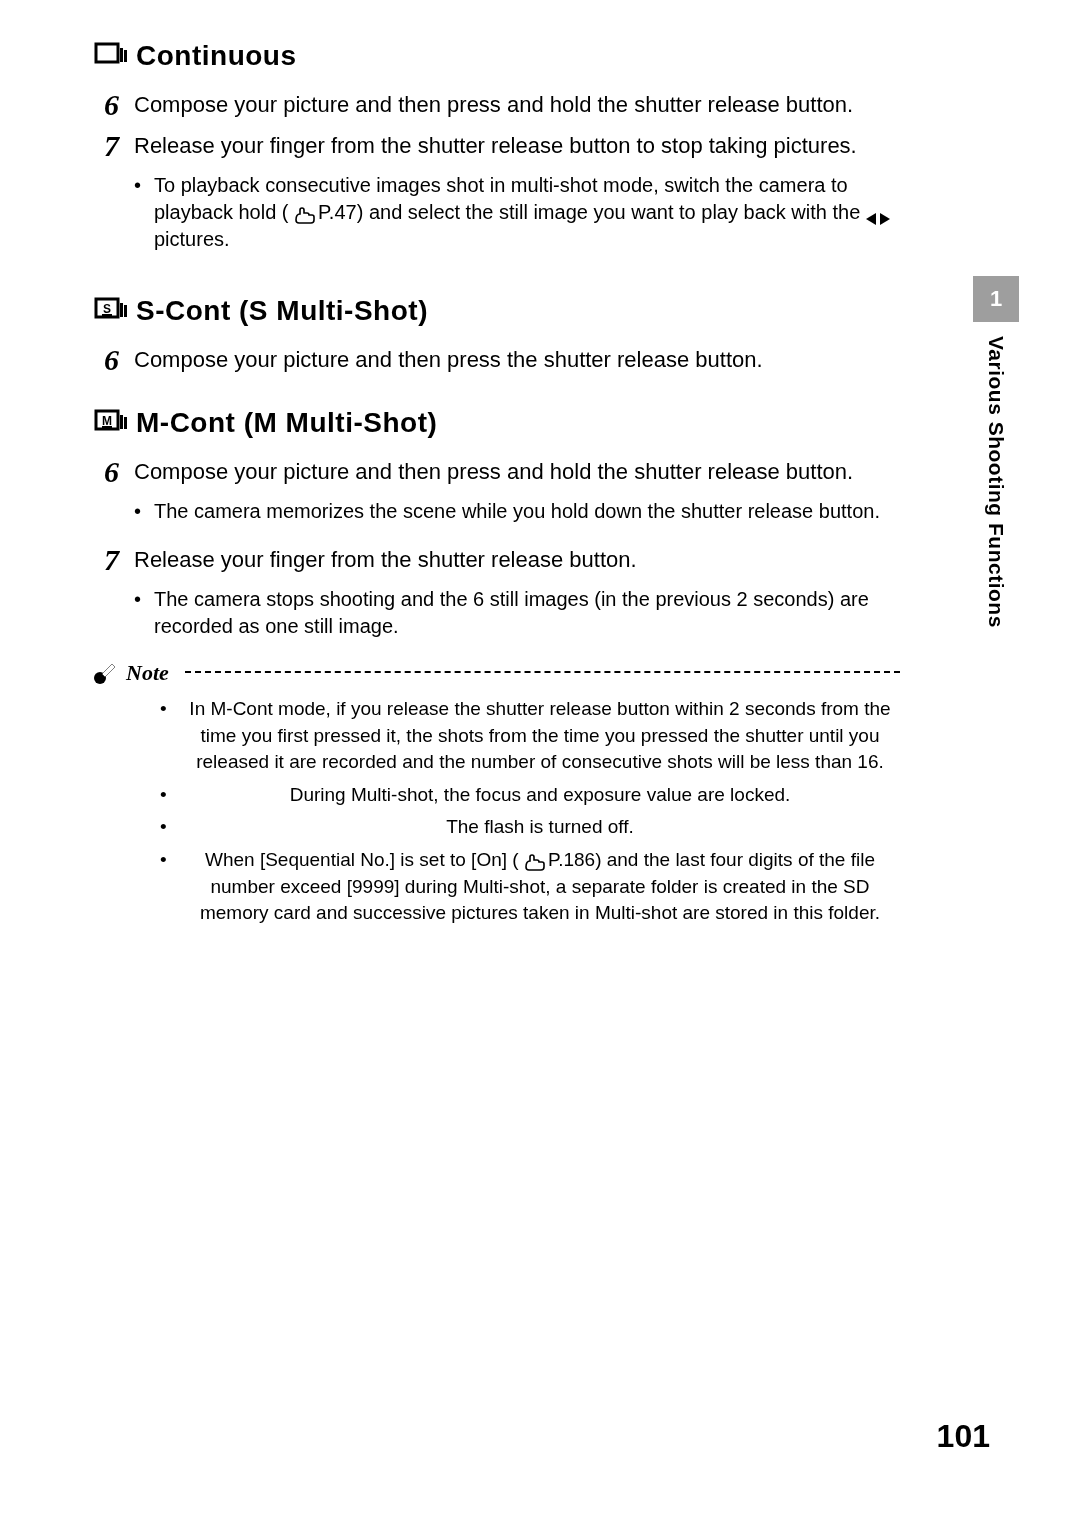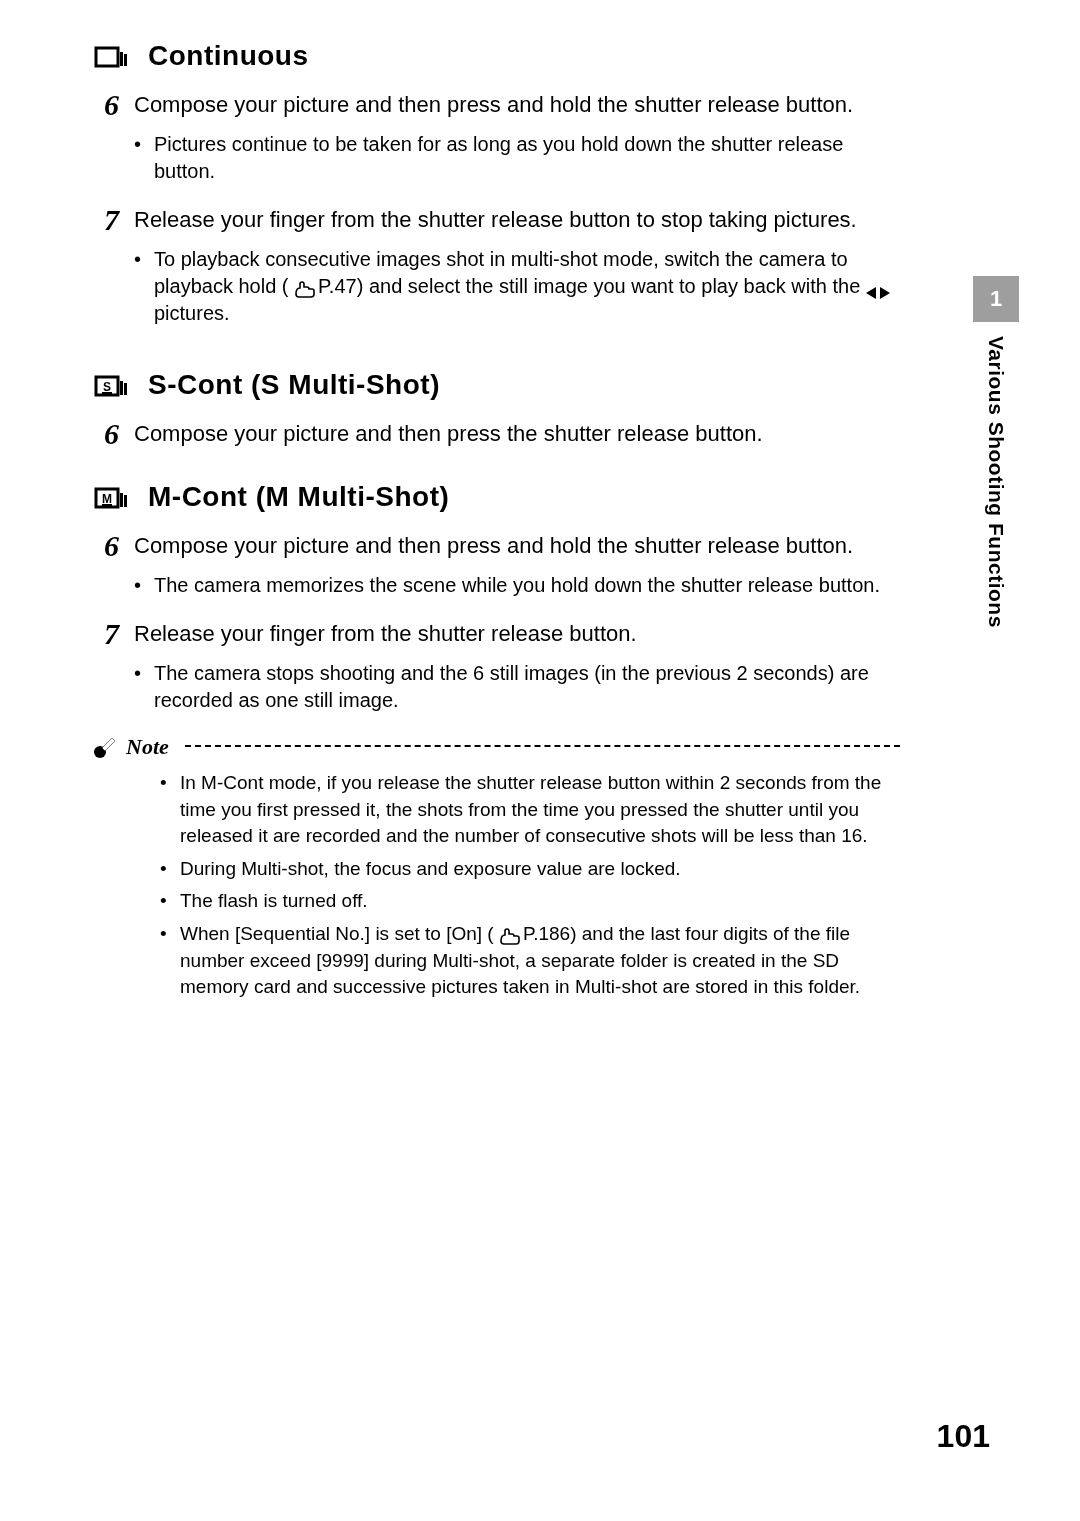--- a/index.html
+++ b/index.html
@@ -19,22 +19,22 @@
     box-sizing:border-box;
   }
   .content{
     position:absolute;
     left:var(--margin-left);
     right:180px;
     top:40px;
   }
   .section-heading{
     display:flex;
-    align-items:flex-end;
-    gap:20px;
+    align-items:flex-start;
+    gap:8px;
     margin:0 0 18px -6px;
   }
   .mode-icon{
     width:34px;height:28px;
     display:flex;align-items:center;justify-content:center;
   }
   .mode-icon svg{display:block;}
   .heading-text{
     font-family:Arial,Helvetica,sans-serif;
     font-weight:900;
@@ -86,20 +86,21 @@
     vertical-align:middle;
   }
   .arrows-icon{
     display:inline-block;
     width:24px;height:14px;
     vertical-align:middle;
   }
   .note-block{
     margin-top:4px;
     margin-left:-6px;
+    text-align:center;
   }
   .note-header{
     display:flex;
     align-items:center;
     gap:10px;
     font-family:Georgia,"Times New Roman",serif;
     font-style:italic;
     font-weight:bold;
     font-size:22px;
   }
@@ -176,23 +177,20 @@
           <rect x="30" y="10" width="3" height="12" fill="#000"></rect>
         </svg>
       </span>
       <span class="heading-text">Continuous</span>
     </div>
 
     <div class="step">
       <span class="stepnum">6</span>
       <div class="step-title">Compose your picture and then press and hold the shutter release button.</div>
     </div>
-    <ul class="bullets">
-      <li>Pictures continue to be taken for as long as you hold down the shutter release button.</li>
-    </ul>
 
     <div class="step">
       <span class="stepnum">7</span>
       <div class="step-title">Release your finger from the shutter release button to stop taking pictures.</div>
     </div>
     <ul class="bullets">
       <li>
         <span>To playback consecutive images shot in multi-shot mode, switch the camera to playback hold (</span>
         <span class="hand-icon">
           <svg width="24" height="18" viewBox="0 0 24 18">

